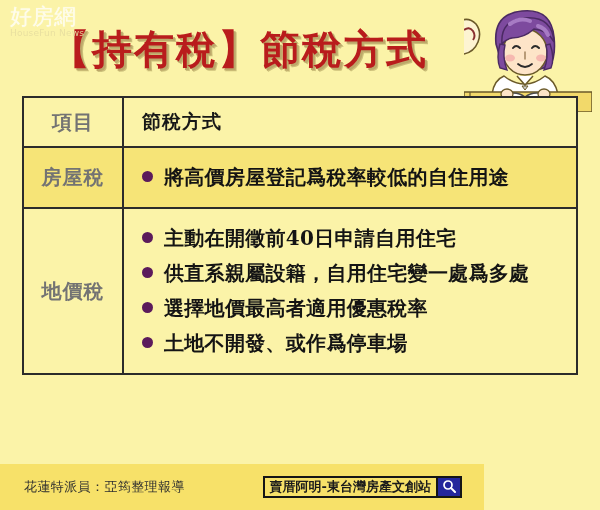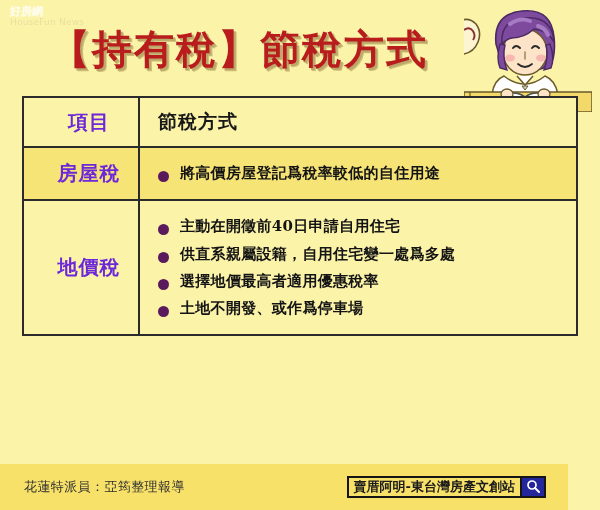--- a/index.html
+++ b/index.html
@@ -24,22 +24,22 @@
   
   #watermark {
     position: absolute;
     left: 10px;
     top: 6px;
     z-index: 40;
     line-height: 1;
     pointer-events: none;
   }
   #watermark .wm-cn {
-    font-size: 11px;
-    font-weight: bold;
+    font-size: 22px;
+    font-weight: normal;
     color: #ffffff;
     opacity: .78;
     letter-spacing: 0px;
     display: block;
     text-shadow: 0 0 1px rgba(255,255,255,.8);
   }
   #watermark .wm-en {
     font-size: 9px;
     font-weight: normal;
     color: #e8dfa0;
@@ -98,23 +98,22 @@
     width: 100px;
     flex: 0 0 100px;
     border-right: 2px solid #2b2b2b;
     display: flex;
     align-items: center;
     justify-content: center;
     box-sizing: border-box;
     font-family: "DejaVu Sans", "Liberation Sans", sans-serif;
     font-size: 19px;
     font-weight: bold;
-    color: #6d28d9;
+    color: #737373;
     letter-spacing: 1px;
-    margin-left: 16px;
   }
   .cell-body {
     flex: 1 1 auto;
     box-sizing: border-box;
     padding: 10px 6px 10px 18px;
     display: flex;
     flex-direction: column;
     justify-content: center;
   }
 
@@ -138,21 +137,21 @@
   ul.bullets {
     list-style: none;
     margin: 0;
     padding: 0;
   }
   ul.bullets li {
     position: relative;
     padding-left: 22px;
     margin: 4px 0;
     font-family: "DejaVu Serif", "Liberation Serif", serif;
-    font-size: 15px;
+    font-size: 20px;
     font-weight: bold;
     color: #141414;
     letter-spacing: .3px;
     line-height: 1.55;
     white-space: nowrap;
   }
   ul.bullets li::before {
     content: "";
     position: absolute;
     left: 0;
@@ -161,21 +160,21 @@
     height: 11px;
     border-radius: 50%;
     background: #5b1a5b;
   }
 
   
   #footer {
     position: absolute;
     left: 0;
     bottom: 0;
-    width: 568px;
+    width: 484px;
     height: 46px;
     background: #f7e169;
     z-index: 30;
     display: flex;
     align-items: center;
     box-sizing: border-box;
   }
   #footer-credit {
     position: absolute;
     left: 24px;

